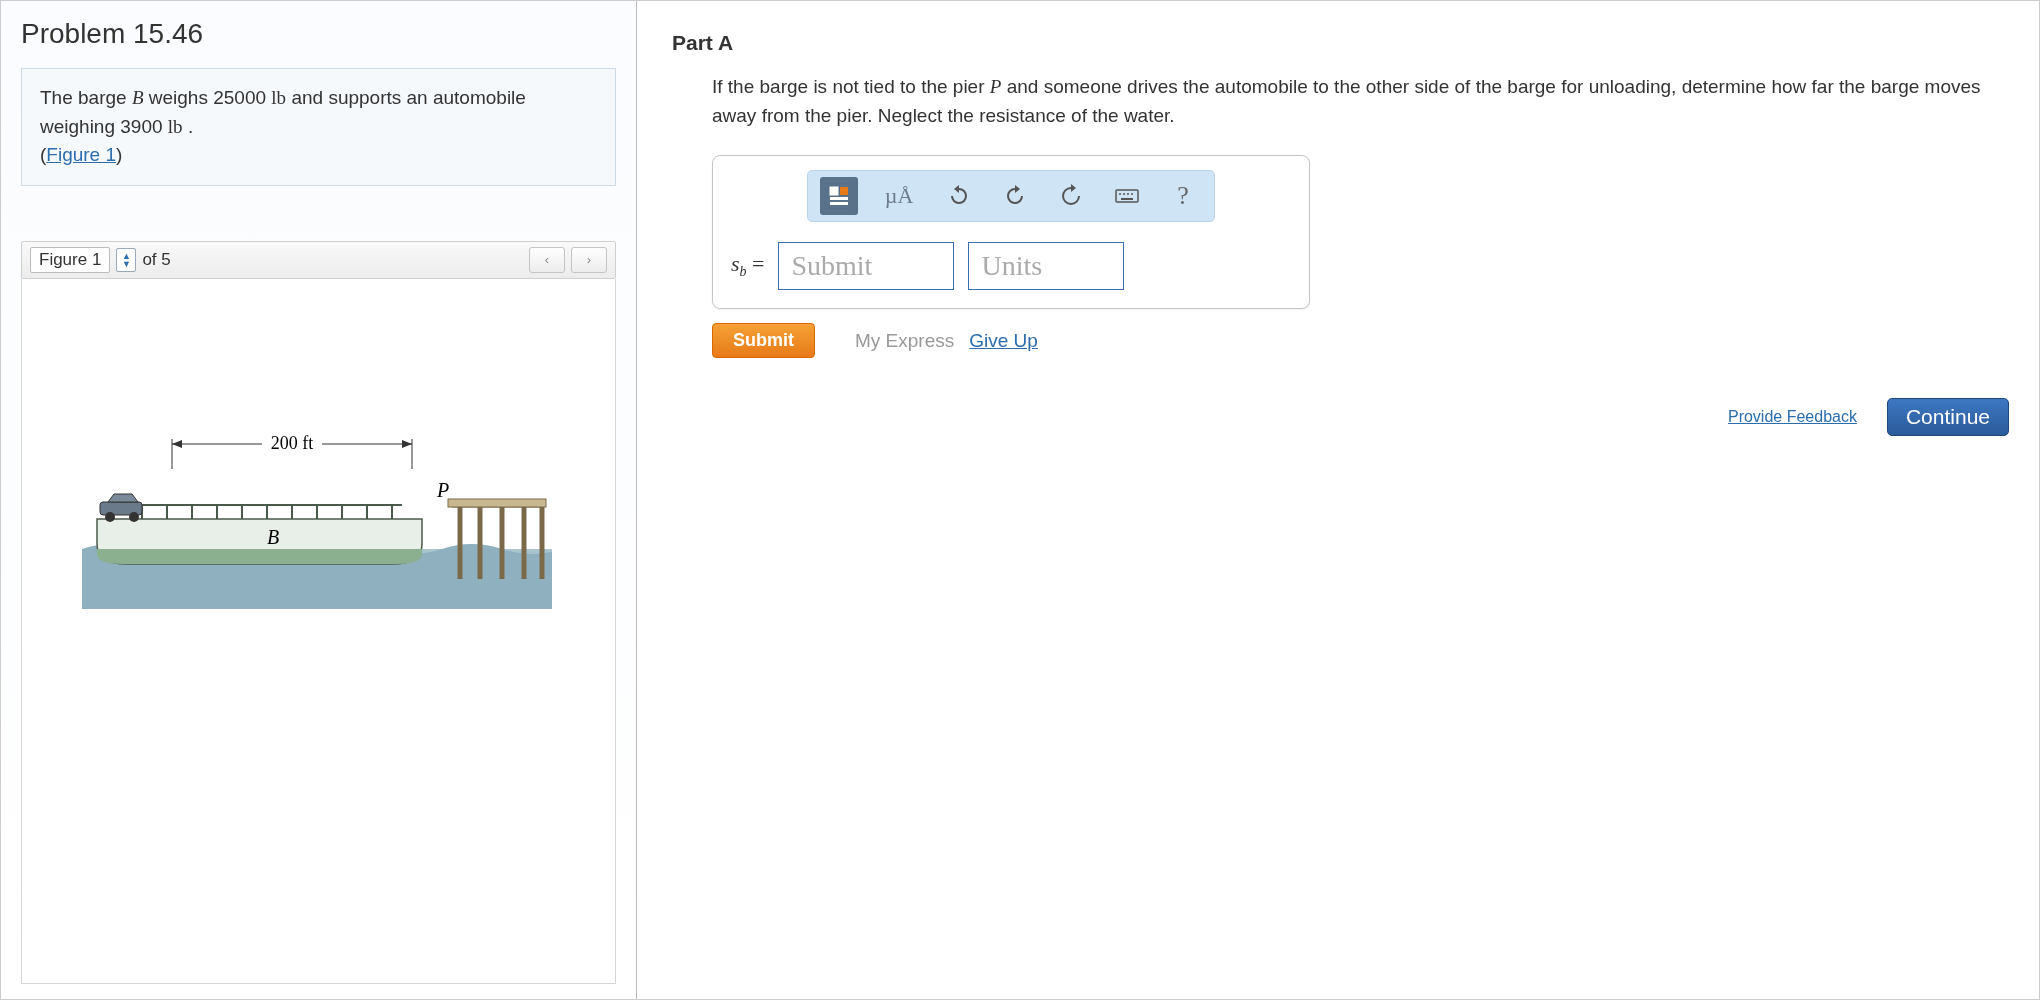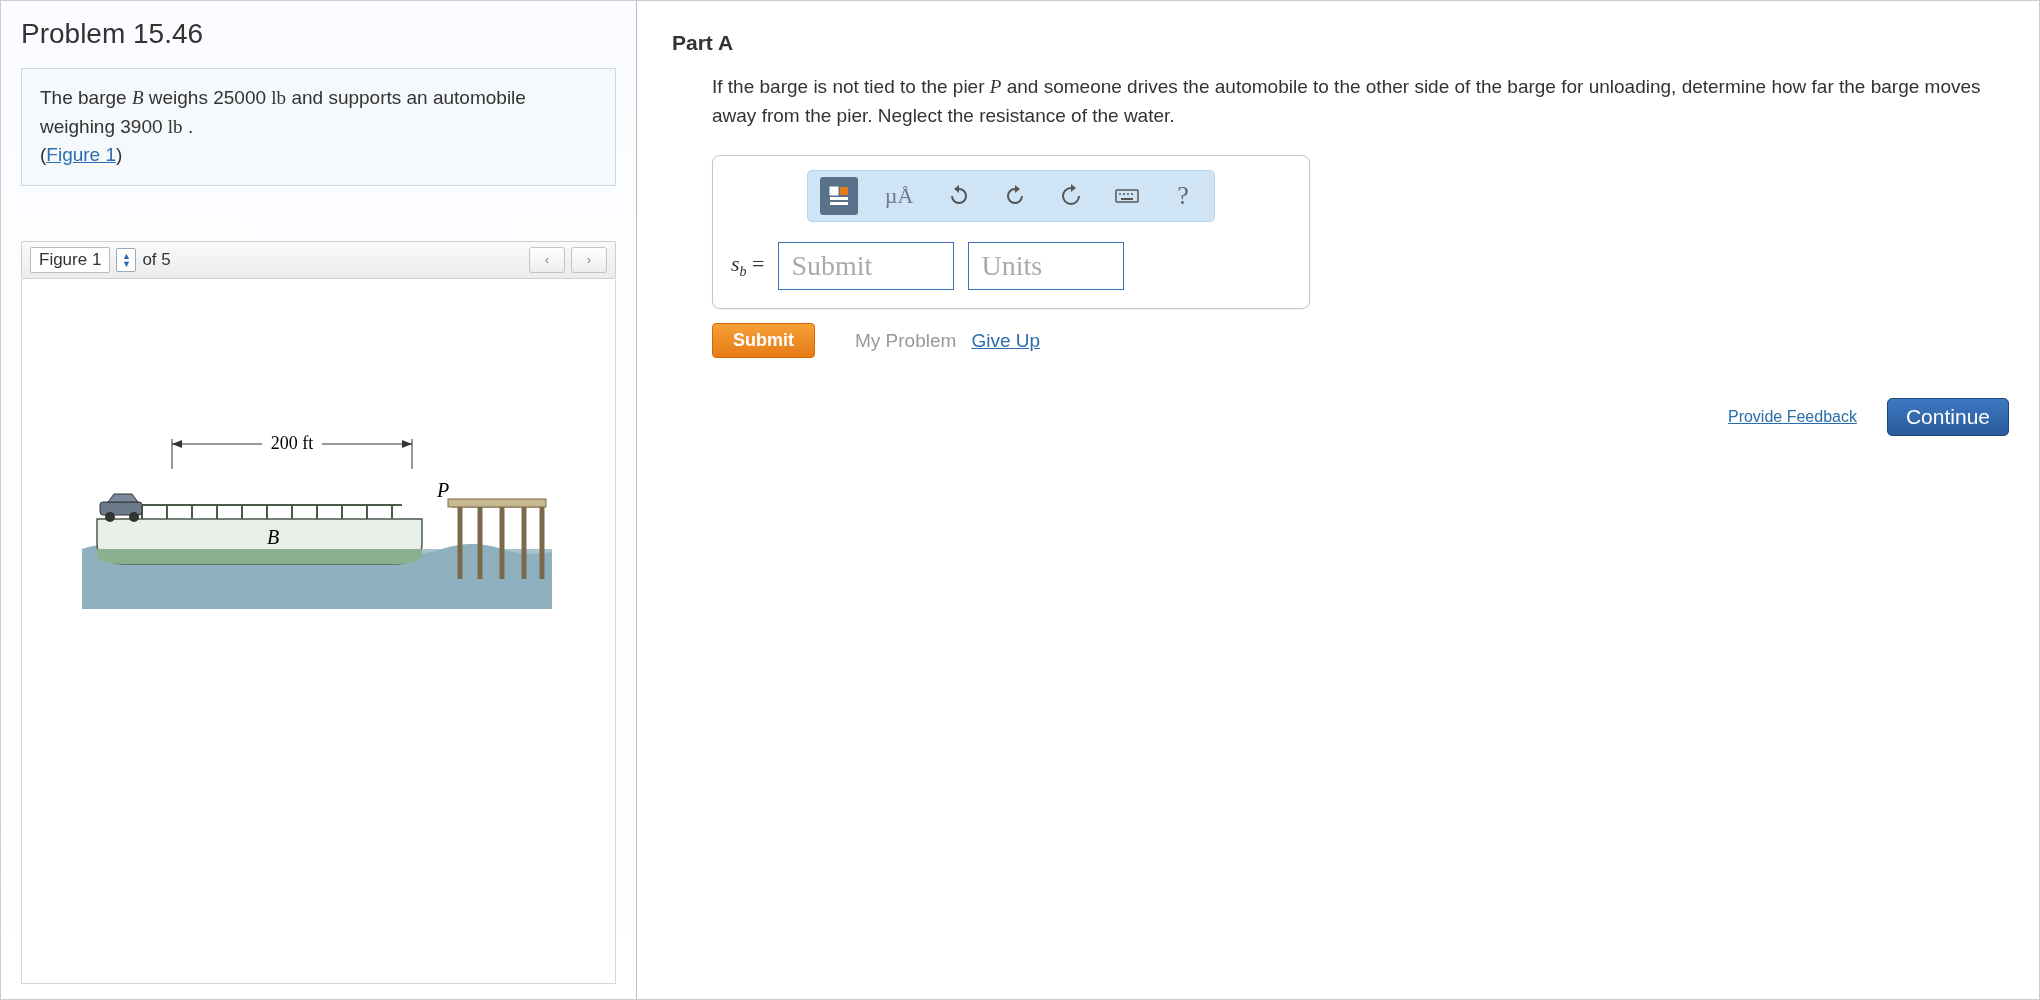--- a/index.html
+++ b/index.html
@@ -370,21 +370,21 @@
           <span class="math-i2">s</span><span class="sub">b</span><span> = </span>
         </span>
         <div class="ans-box ans-value">Submit</div>
         <div class="ans-box ans-units">Units</div>
       </div>
     </div>
 
     <div class="submit-row">
       <button class="submit-btn">Submit</button>
       <span>
-        <span class="my-answers">My Problem</span>
+        <span class="my-answers">My Express</span>
         <span class="giveup">Give Up</span>
       </span>
     </div>
 
     <div class="footer-row">
       <span class="feedback">Provide Feedback</span>
       <button class="continue-btn">Continue</button>
     </div>
   </div>
 </div>

